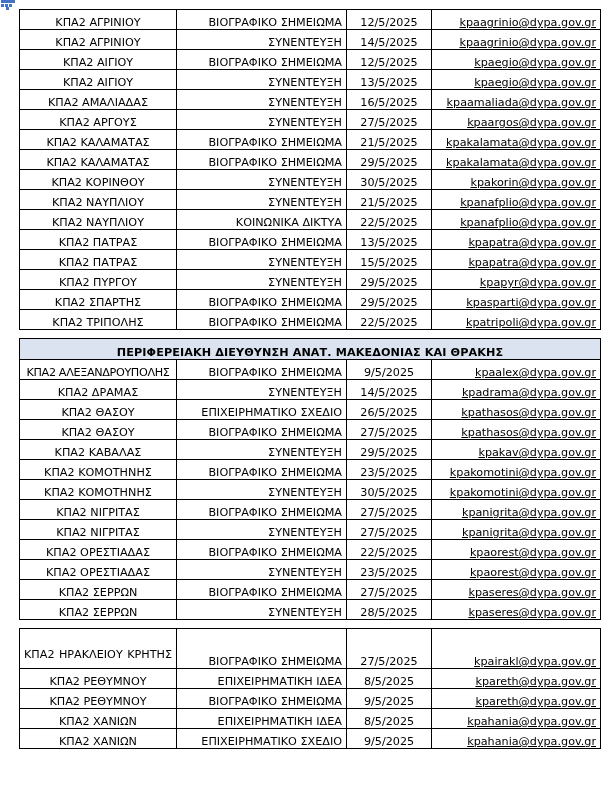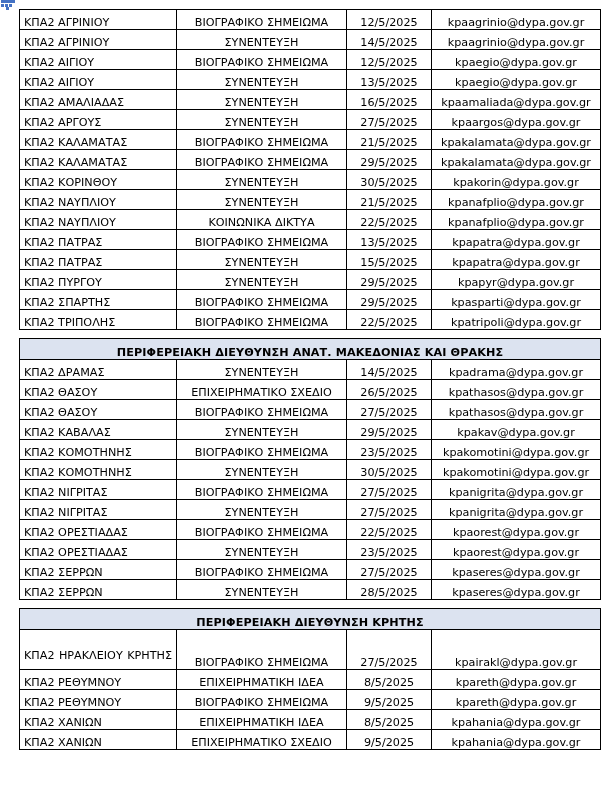--- a/index.html
+++ b/index.html
@@ -50,24 +50,24 @@
   }
 
   
   col.c-office  { width: 157px; }
   col.c-topic   { width: 170px; }
   col.c-date    { width:  85px; }
   col.c-email   { width: 169px; }
 
   tr.data-row { height: 20px; }
 
-  td.office { text-align: left; }
-  td.topic  { text-align: center; }
+  td.office { text-align: center; }
+  td.topic  { text-align: right; }
   td.date   { text-align: center; }
-  td.email  { text-align: center; padding-left: 6px; }
+  td.email  { text-align: right; padding-left: 6px; text-decoration: underline; }
 
   
   tr.section-row { height: 21px; }
   td.section-header {
     background: #dce3f0;
     text-align: center;
     font-weight: bold;
     font-size: 11.6px;
     vertical-align: middle;
     letter-spacing: 0.1px;
@@ -213,20 +213,26 @@
           <td class="date">22/5/2025</td>
           <td class="email">kpatripoli@dypa.gov.gr</td>
         </tr>
         <tr class="spacer-row">
           <td colspan="4"></td>
         </tr>
         <tr class="section-row">
           <td colspan="4" class="section-header">ΠΕΡΙΦΕΡΕΙΑΚΗ ΔΙΕΥΘΥΝΣΗ ΑΝΑΤ. ΜΑΚΕΔΟΝΙΑΣ ΚΑΙ ΘΡΑΚΗΣ</td>
         </tr>
         <tr class="data-row">
+          <td class="office condensed">ΚΠΑ2 ΑΛΕΞΑΝΔΡΟΥΠΟΛΗΣ</td>
+          <td class="topic">ΒΙΟΓΡΑΦΙΚΟ ΣΗΜΕΙΩΜΑ</td>
+          <td class="date">9/5/2025</td>
+          <td class="email">kpaalex@dypa.gov.gr</td>
+        </tr>
+        <tr class="data-row">
           <td class="office">ΚΠΑ2 ΔΡΑΜΑΣ</td>
           <td class="topic">ΣΥΝΕΝΤΕΥΞΗ</td>
           <td class="date">14/5/2025</td>
           <td class="email">kpadrama@dypa.gov.gr</td>
         </tr>
         <tr class="data-row">
           <td class="office">ΚΠΑ2 ΘΑΣΟΥ</td>
           <td class="topic">ΕΠΙΧΕΙΡΗΜΑΤΙΚΟ ΣΧΕΔΙΟ</td>
           <td class="date">26/5/2025</td>
           <td class="email">kpathasos@dypa.gov.gr</td>
@@ -287,23 +293,20 @@
         </tr>
         <tr class="data-row">
           <td class="office">ΚΠΑ2 ΣΕΡΡΩΝ</td>
           <td class="topic">ΣΥΝΕΝΤΕΥΞΗ</td>
           <td class="date">28/5/2025</td>
           <td class="email">kpaseres@dypa.gov.gr</td>
         </tr>
         <tr class="spacer-row">
           <td colspan="4"></td>
         </tr>
-        <tr class="section-row">
-          <td colspan="4" class="section-header">ΠΕΡΙΦΕΡΕΙΑΚΗ ΔΙΕΥΘΥΝΣΗ ΚΡΗΤΗΣ</td>
-        </tr>
         <tr class="data-row tall-row">
           <td class="office two-line">ΚΠΑ2 ΗΡΑΚΛΕΙΟΥ ΚΡΗΤΗΣ</td>
           <td class="topic">ΒΙΟΓΡΑΦΙΚΟ ΣΗΜΕΙΩΜΑ</td>
           <td class="date">27/5/2025</td>
           <td class="email">kpairakl@dypa.gov.gr</td>
         </tr>
         <tr class="data-row">
           <td class="office">ΚΠΑ2 ΡΕΘΥΜΝΟΥ</td>
           <td class="topic">ΕΠΙΧΕΙΡΗΜΑΤΙΚΗ ΙΔΕΑ</td>
           <td class="date">8/5/2025</td>

